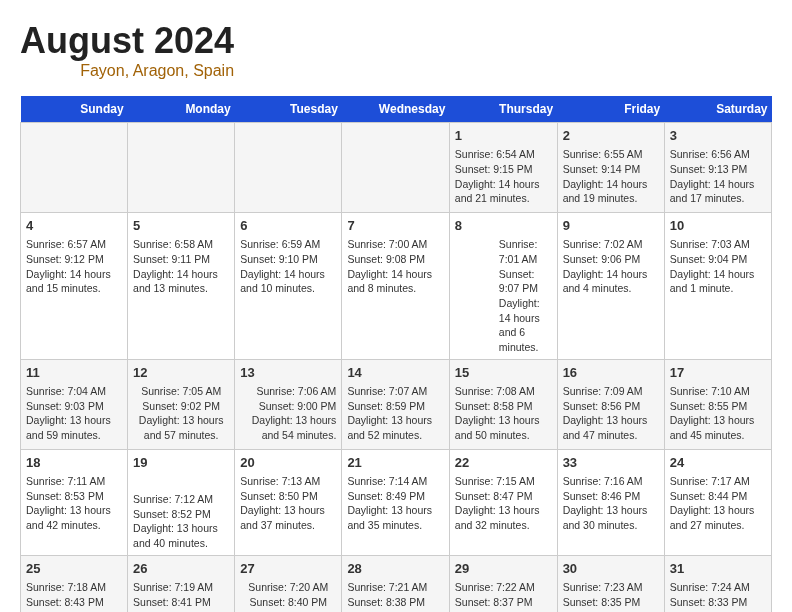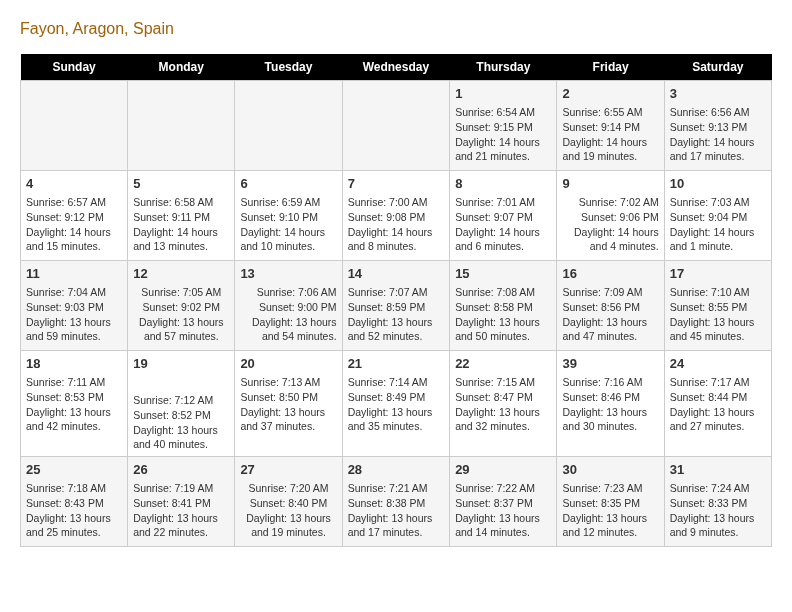--- a/index.html
+++ b/index.html
@@ -46,24 +46,24 @@
       font-size: 16px;
       font-weight: normal;
       color: #a16207;
     }
     table {
       width: 100%;
       border-collapse: collapse;
       font-size: 11px;
     }
     thead th {
-      background-color: #000000;
+      background-color: #1d4ed8;
       color: #fff;
       padding: 6px 4px;
-      text-align: center;
+      text-align: right;
       font-size: 12px;
       font-weight: bold;
     }
     tbody td {
       border: 1px solid #ccc;
       vertical-align: top;
       padding: 4px 5px;
       height: 90px;
       width: 108px;
       color: #333;
@@ -87,20 +87,21 @@
     }
     .empty-cell {
       background: #f5f5f5;
     }
   </style>
 </head>
 <body>
 
 <div class="header">
   <div class="title-block">
+    <h1>August 2024</h1>
     <h2>Fayon, Aragon, Spain</h2>
   </div>
 </div>
 
 <table>
   <thead>
     <tr>
     <th>Sunday</th>
         <th>Monday</th>
         <th>Tuesday</th>
@@ -162,28 +163,28 @@
         </td>
         <td>
           <span class="day-number">7</span>
           <div class="day-info" style="white-space: pre-line;">Sunrise: 7:00 AM
 Sunset: 9:08 PM
 Daylight: 14 hours
 and 8 minutes.</div>
         </td>
         <td>
           <span class="day-number">8</span>
-          <div class="day-info" style="white-space: pre-line;">Sunrise: 7:01 AM
+          <div class="day-info" style="white-space: pre-line; margin-left: 44px;">Sunrise: 7:01 AM
 Sunset: 9:07 PM
 Daylight: 14 hours
 and 6 minutes.</div>
         </td>
         <td>
           <span class="day-number">9</span>
-          <div class="day-info" style="white-space: pre-line; text-align: right;">Sunrise: 7:02 AM
+          <div class="day-info" style="white-space: pre-line;">Sunrise: 7:02 AM
 Sunset: 9:06 PM
 Daylight: 14 hours
 and 4 minutes.</div>
         </td>
         <td>
           <span class="day-number">10</span>
           <div class="day-info" style="white-space: pre-line;">Sunrise: 7:03 AM
 Sunset: 9:04 PM
 Daylight: 14 hours
 and 1 minute.</div>
@@ -270,21 +271,21 @@
 and 35 minutes.</div>
         </td>
         <td>
           <span class="day-number">22</span>
           <div class="day-info" style="white-space: pre-line;">Sunrise: 7:15 AM
 Sunset: 8:47 PM
 Daylight: 13 hours
 and 32 minutes.</div>
         </td>
         <td>
-          <span class="day-number">39</span>
+          <span class="day-number">33</span>
           <div class="day-info" style="white-space: pre-line;">Sunrise: 7:16 AM
 Sunset: 8:46 PM
 Daylight: 13 hours
 and 30 minutes.</div>
         </td>
         <td>
           <span class="day-number">24</span>
           <div class="day-info" style="white-space: pre-line;">Sunrise: 7:17 AM
 Sunset: 8:44 PM
 Daylight: 13 hours

